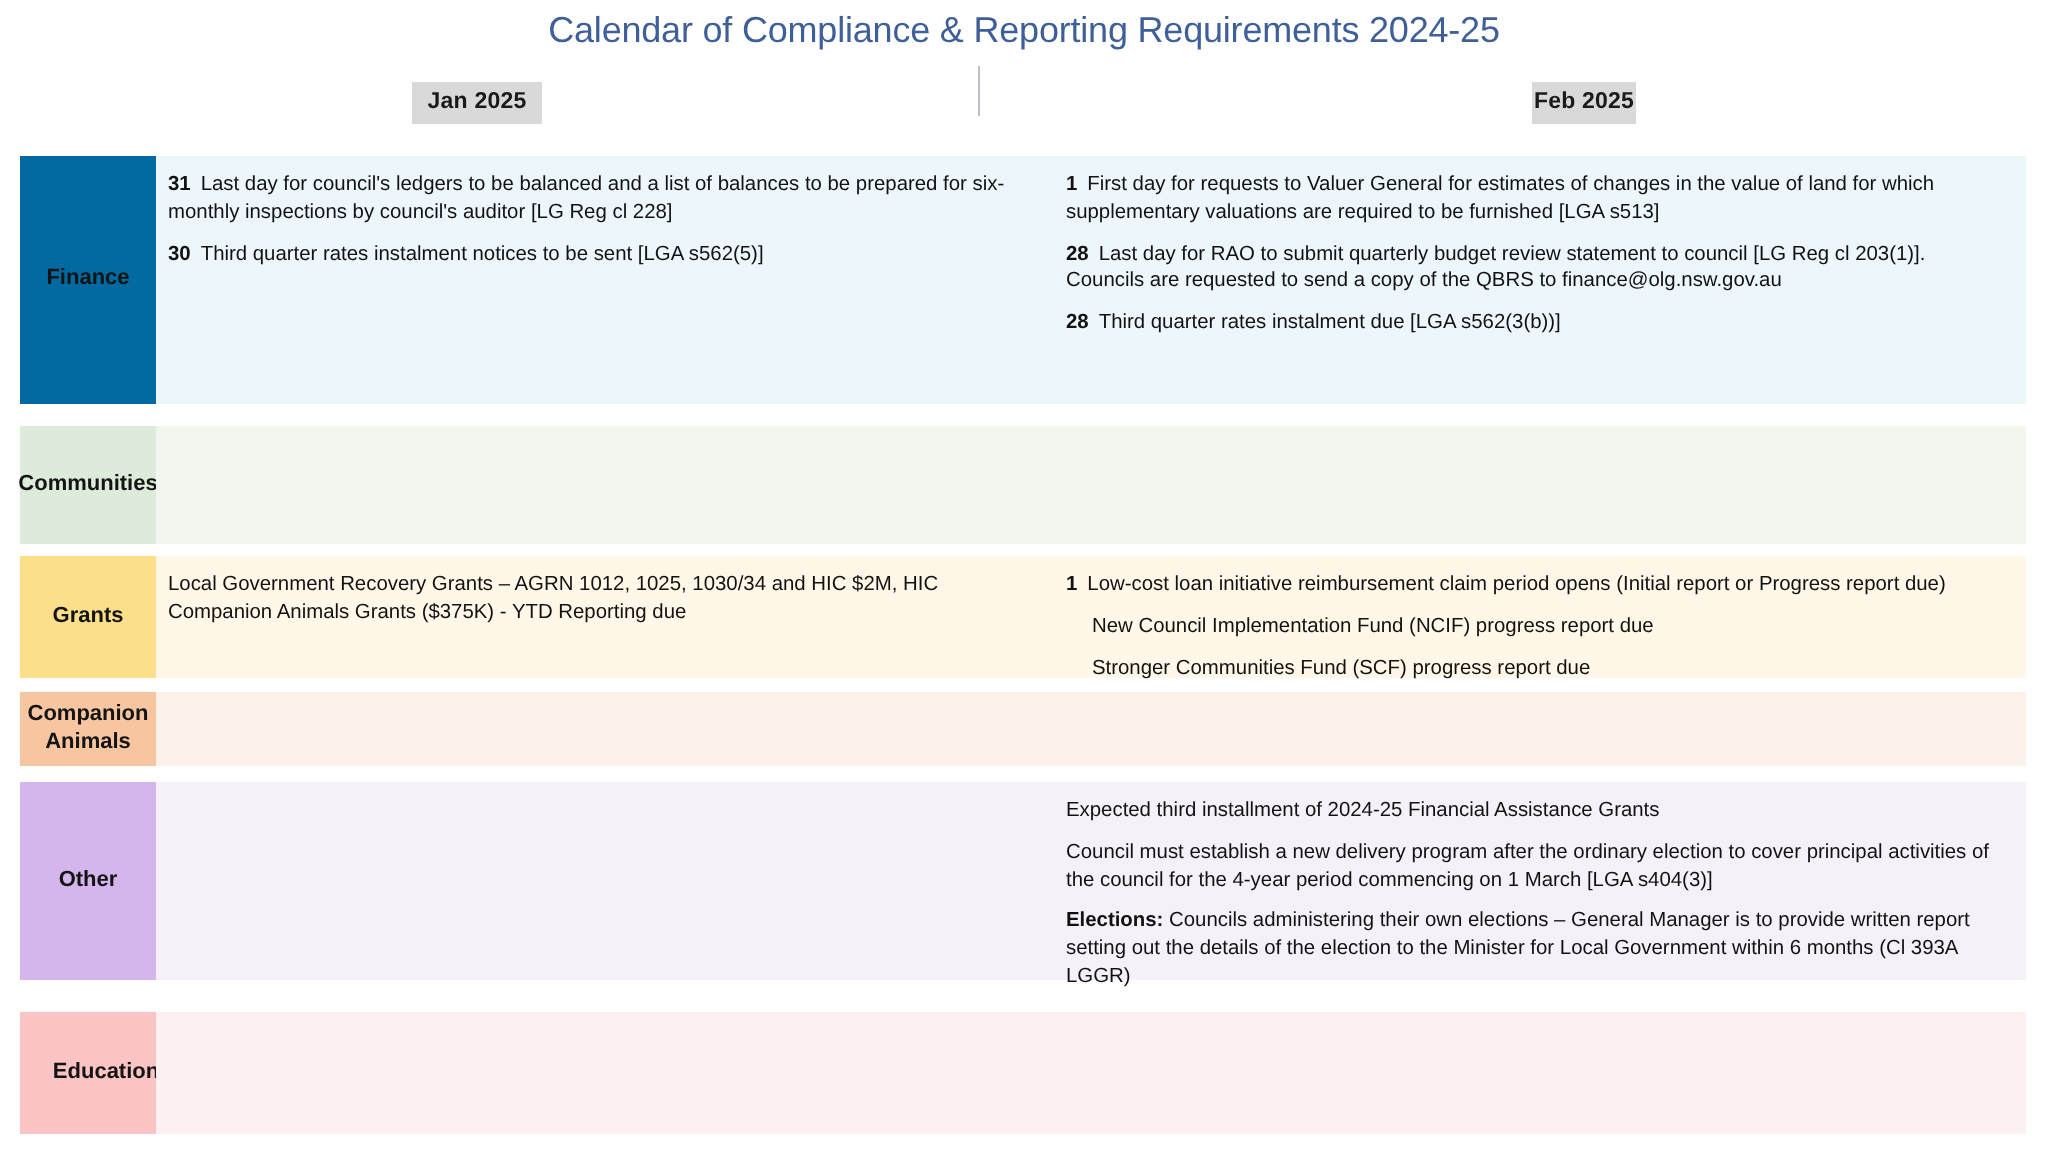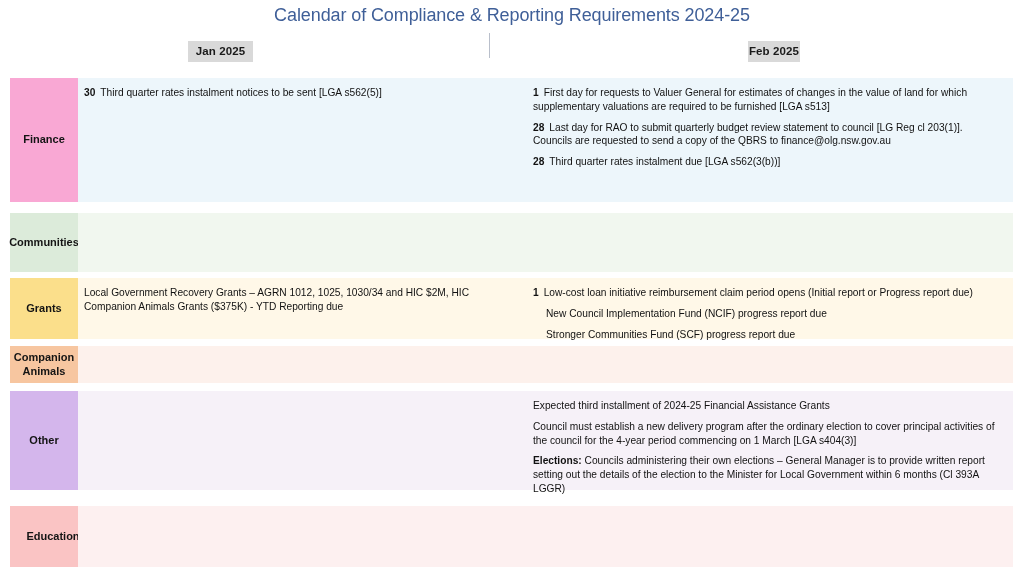--- a/index.html
+++ b/index.html
@@ -35,20 +35,21 @@
     position: absolute;
     top: 41px;
     height: 21px;
     line-height: 21px;
     background: #D9D9D9;
     color: #1a1a1a;
     font-size: 11.5px;
     font-weight: bold;
     text-align: center;
     letter-spacing: 0.1px;
+    margin-left: 18px;
   }
   #month-chip-jan { left: 188px; width: 65px; }
   #month-chip-feb { left: 748px; width: 52px; }
 
   
   #column-divider {
     position: absolute;
     left: 489px;
     top: 33px;
     width: 1px;
@@ -117,21 +118,21 @@
     font-weight: bold;
     margin-right: 5px;
   }
   .entry.indented {
     margin-left: 13px;
   }
   .entry .lead-bold { font-weight: bold; }
 
   
   #row-finance { top: 78px; height: 124px; }
-  #row-finance .row-label { background: #f9a8d4; }
+  #row-finance .row-label { background: #0369a1; }
   #row-finance .row-body  { background: #EDF6FB; }
 
   #row-governance { top: 213px; height: 59px; }
   #row-governance .row-label { background: #DCEBDA; }
   #row-governance .row-body  { background: #F1F7EF; }
 
   #row-grants { top: 278px; height: 61px; }
   #row-grants .row-label { background: #FBDF8B; }
   #row-grants .row-body  { background: #FFF8E8; }
 
@@ -154,20 +155,21 @@
 
 <div class="month-chip" id="month-chip-jan">Jan 2025</div>
 <div class="month-chip" id="month-chip-feb">Feb 2025</div>
 
 <div id="column-divider"></div>
 
 <div class="cal-row" id="row-finance">
   <div class="row-label">Finance</div>
   <div class="row-body">
     <div class="col-left">
+        <div class="entry"><span class="day">31</span><span>Last day for council's ledgers to be balanced and a list of balances to be prepared for six-monthly inspections by council's auditor [LG Reg cl 228]</span></div>
         <div class="entry"><span class="day">30</span><span>Third quarter rates instalment notices to be sent [LGA s562(5)]</span></div>
       </div>
     <div class="col-right">
         <div class="entry"><span class="day">1</span><span>First day for requests to Valuer General for estimates of changes in the value of land for which supplementary valuations are required to be furnished  [LGA s513]</span></div>
         <div class="entry"><span class="day">28</span><span>Last day for RAO to submit quarterly budget review statement to council [LG Reg cl 203(1)]. Councils are requested to send a copy of the QBRS to finance@olg.nsw.gov.au</span></div>
         <div class="entry"><span class="day">28</span><span>Third quarter rates instalment due [LGA s562(3(b))]</span></div>
       </div>
   </div>
 </div>
 

